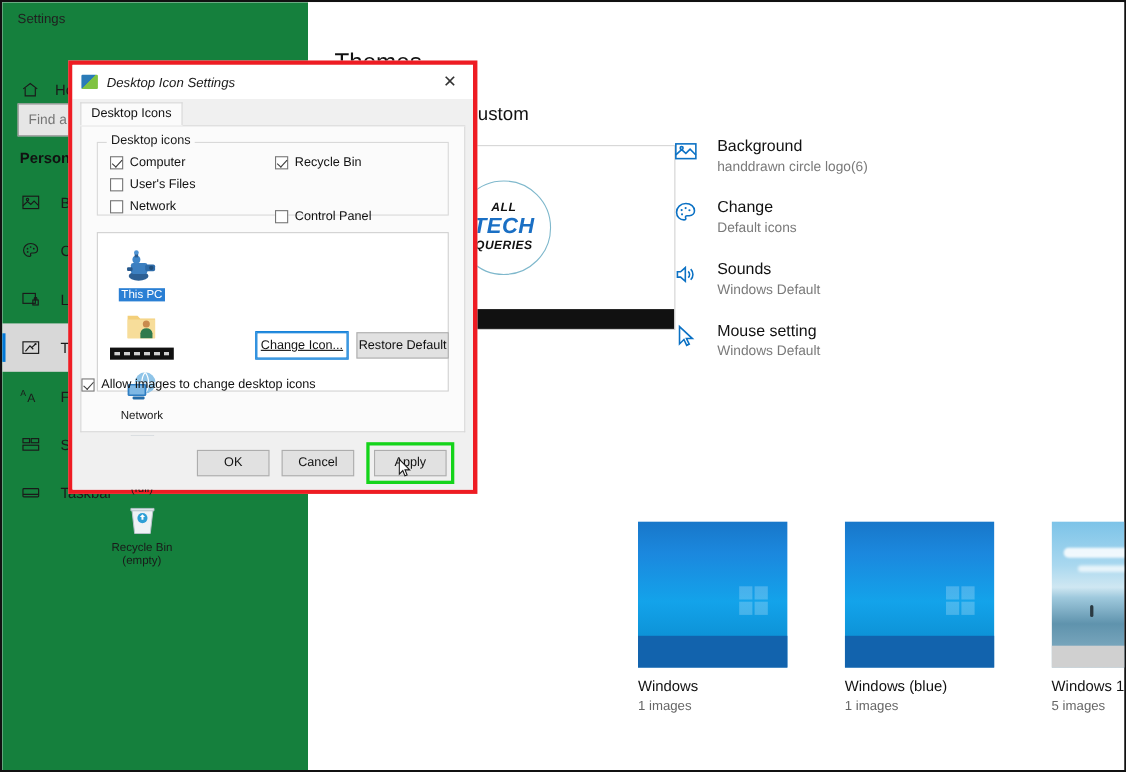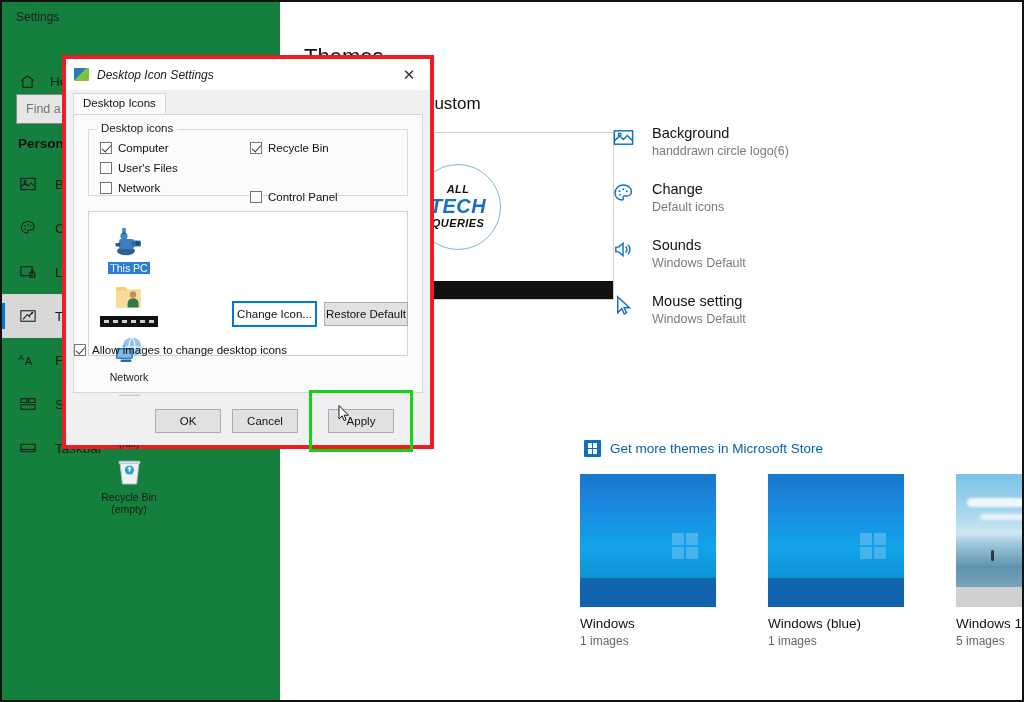--- a/index.html
+++ b/index.html
@@ -253,32 +253,32 @@
     content:""; position:absolute; left:4px; top:4px; right:4px; height:3px;
     background: repeating-linear-gradient(90deg,#cfcfcf 0 5px, transparent 5px 9px);
   }
   .btn {
     font-family: "Liberation Sans", sans-serif;
     font-size: 11.5px; color: #111;
     background: #e1e1e1; border: 1px solid #adadad;
     padding: 5px 0; text-align: center;
   }
   .btn.focus { background: #fff; border: 1px solid #0078d7; outline: 1px solid #0078d7; }
-  .btn-change { position: absolute; right: 106px; bottom: 66px; width: 83px; }
+  .btn-change { position: absolute; right: 106px; bottom: 66px; width: 83px; text-decoration: underline; }
   .btn-restore { position: absolute; right: 14px; bottom: 66px; width: 84px; margin-top: 24px; }
   .cb-allow { position: absolute; left: 8px; bottom: 40px; display:flex; align-items:center; gap:6px; font-size:11.5px; color:#111; }
   .dlg-footer {
     position: absolute; left: 0; right: 0; bottom: 0; height: 49px;
     background: #f0f0f0;
     display: flex; align-items: center; justify-content: flex-end; gap: 11px;
     padding-right: 17px;
   }
   .dlg-footer .btn { width: 66px; }
   .apply-wrap {
-    border: 3px solid #14d41a; padding: 16px; position: relative;
+    border: 3px solid #14d41a; padding: 4px; position: relative;
   }
   .cursor { position: absolute; left: 26px; top: 12px; width: 12px; height: 18px; }
 
   
   .watermark {
     position: absolute; left: 646px; top: 52px;
     font-size: 19px; font-weight: bold; color: #ee1c23;
     font-family: "DejaVu Sans", sans-serif;
     letter-spacing: -0.3px;
   }
@@ -455,24 +455,20 @@
               <path d="M6 3 L6 19.5 L10.2 15.3 L12.8 20.8 L15.2 19.6 L12.6 14.4 L18.2 14.4 Z"></path>
             </svg>
           </span>
           <span>
             <span class="opt-name">Mouse setting</span>
             <div class="opt-val">Windows Default</div>
           </span>
         </div>
       </div>
 
-      <div class="store-link">
-        <span class="store-badge"></span>
-        <span>Get more themes in Microsoft Store</span>
-      </div>
 
       <div class="gallery">
 
         <div class="theme-card">
           <div class="thumb">
             <div class="w-windows">
                 <div class="floor"></div>
               </div>
           </div>
           <div class="tname">Windows</div>

